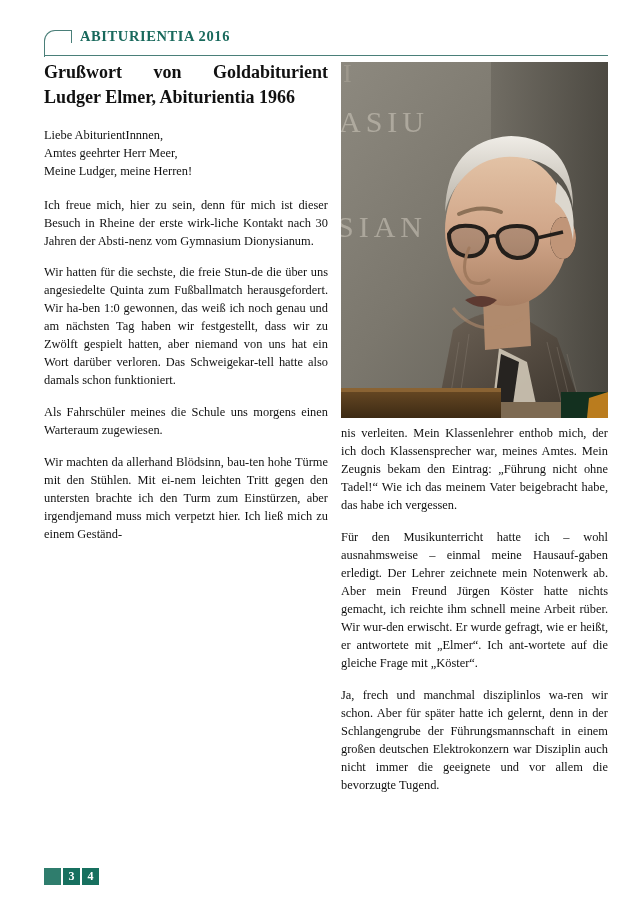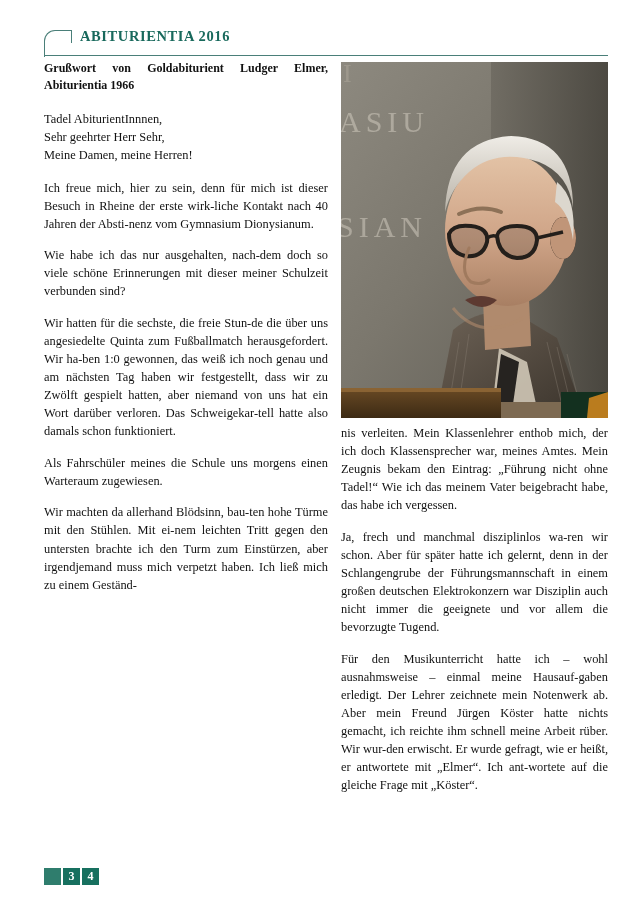--- a/index.html
+++ b/index.html
@@ -103,21 +103,21 @@
     top: 424px;
     width: 267px;
   }
   .col p {
     margin: 0 0 13.5px 0;
   }
   .col p:last-child { margin-bottom: 0; }
 
   .lead {
     font-weight: bold;
-    font-size: 12px;
+    font-size: 18px;
     line-height: 1.4;
     margin-bottom: 16px !important;
   }
   .addr {
     text-align: left;
     margin-bottom: 15px !important;
   }
 
   
   .folio {
@@ -235,35 +235,34 @@
       <rect x="0" y="326" width="160" height="4" fill="#8a6333"></rect>
       <rect x="160" y="340" width="60" height="16" fill="#7d6a52"></rect>
       <rect x="220" y="330" width="47" height="26" fill="#13301f"></rect>
       <path d="M248 336 L267 330 L267 356 L246 356 Z" fill="#d88a1e" opacity="0.85"></path>
     </svg>
   </div>
 
   <div class="col col-left">
     <p class="lead">Grußwort von Goldabiturient Ludger Elmer, Abiturientia 1966</p>
     <p class="addr">
-      <span>Tadel AbiturientInnnen,</span><br>
-      <span>Sehr geehrter Herr Sehr,</span><br>
-      <span>Meine Damen, meine Herren!</span>
+      <span>Liebe AbiturientInnnen,</span><br>
+      <span>Amtes geehrter Herr Meer,</span><br>
+      <span>Meine Ludger, meine Herren!</span>
     </p>
-    <p>Ich freue mich, hier zu sein, denn für mich ist dieser Besuch in Rheine der erste wirk-liche Kontakt nach 40 Jahren der Absti-nenz vom Gymnasium Dionysianum.</p>
-    <p>Wie habe ich das nur ausgehalten, nach-dem doch so viele schöne Erinnerungen mit dieser meiner Schulzeit verbunden sind?</p>
+    <p>Ich freue mich, hier zu sein, denn für mich ist dieser Besuch in Rheine der erste wirk-liche Kontakt nach 30 Jahren der Absti-nenz vom Gymnasium Dionysianum.</p>
     <p>Wir hatten für die sechste, die freie Stun-de die über uns angesiedelte Quinta zum Fußballmatch herausgefordert. Wir ha-ben 1:0 gewonnen, das weiß ich noch genau und am nächsten Tag haben wir festgestellt, dass wir zu Zwölft gespielt hatten, aber niemand von uns hat ein Wort darüber verloren. Das Schweigekar-tell hatte also damals schon funktioniert.</p>
     <p>Als Fahrschüler meines die Schule uns morgens einen Warteraum zugewiesen.</p>
-    <p>Wir machten da allerhand Blödsinn, bau-ten hohe Türme mit den Stühlen. Mit ei-nem leichten Tritt gegen den untersten brachte ich den Turm zum Einstürzen, aber irgendjemand muss mich verpetzt haben. Ich ließ mich zu einem Geständ-</p>
+    <p>Wir machten da allerhand Blödsinn, bau-ten hohe Türme mit den Stühlen. Mit ei-nem leichten Tritt gegen den untersten brachte ich den Turm zum Einstürzen, aber irgendjemand muss mich verpetzt hier. Ich ließ mich zu einem Geständ-</p>
   </div>
 
   <div class="col col-right">
     <p>nis verleiten. Mein Klassenlehrer enthob mich, der ich doch Klassensprecher war, meines Amtes. Mein Zeugnis bekam den Eintrag: „Führung nicht ohne Tadel!“ Wie ich das meinem Vater beigebracht habe, das habe ich vergessen.</p>
+    <p>Für den Musikunterricht hatte ich – wohl ausnahmsweise – einmal meine Hausauf-gaben erledigt. Der Lehrer zeichnete mein Notenwerk ab. Aber mein Freund Jürgen Köster hatte nichts gemacht, ich reichte ihm schnell meine Arbeit rüber. Wir wur-den erwischt. Er wurde gefragt, wie er heißt, er antwortete mit „Elmer“. Ich ant-wortete auf die gleiche Frage mit „Köster“.</p>
     <p>Ja, frech und manchmal disziplinlos wa-ren wir schon. Aber für später hatte ich gelernt, denn in der Schlangengrube der Führungsmannschaft in einem großen deutschen Elektrokonzern war Disziplin auch nicht immer die geeignete und vor allem die bevorzugte Tugend.</p>
-    <p>Für den Musikunterricht hatte ich – wohl ausnahmsweise – einmal meine Hausauf-gaben erledigt. Der Lehrer zeichnete mein Notenwerk ab. Aber mein Freund Jürgen Köster hatte nichts gemacht, ich reichte ihm schnell meine Arbeit rüber. Wir wur-den erwischt. Er wurde gefragt, wie er heißt, er antwortete mit „Elmer“. Ich ant-wortete auf die gleiche Frage mit „Köster“.</p>
   </div>
 
   <div class="folio">
     <div class="folio-box blank"></div>
     <div class="folio-box">3</div>
     <div class="folio-box">4</div>
   </div>
 
 </div>
 

